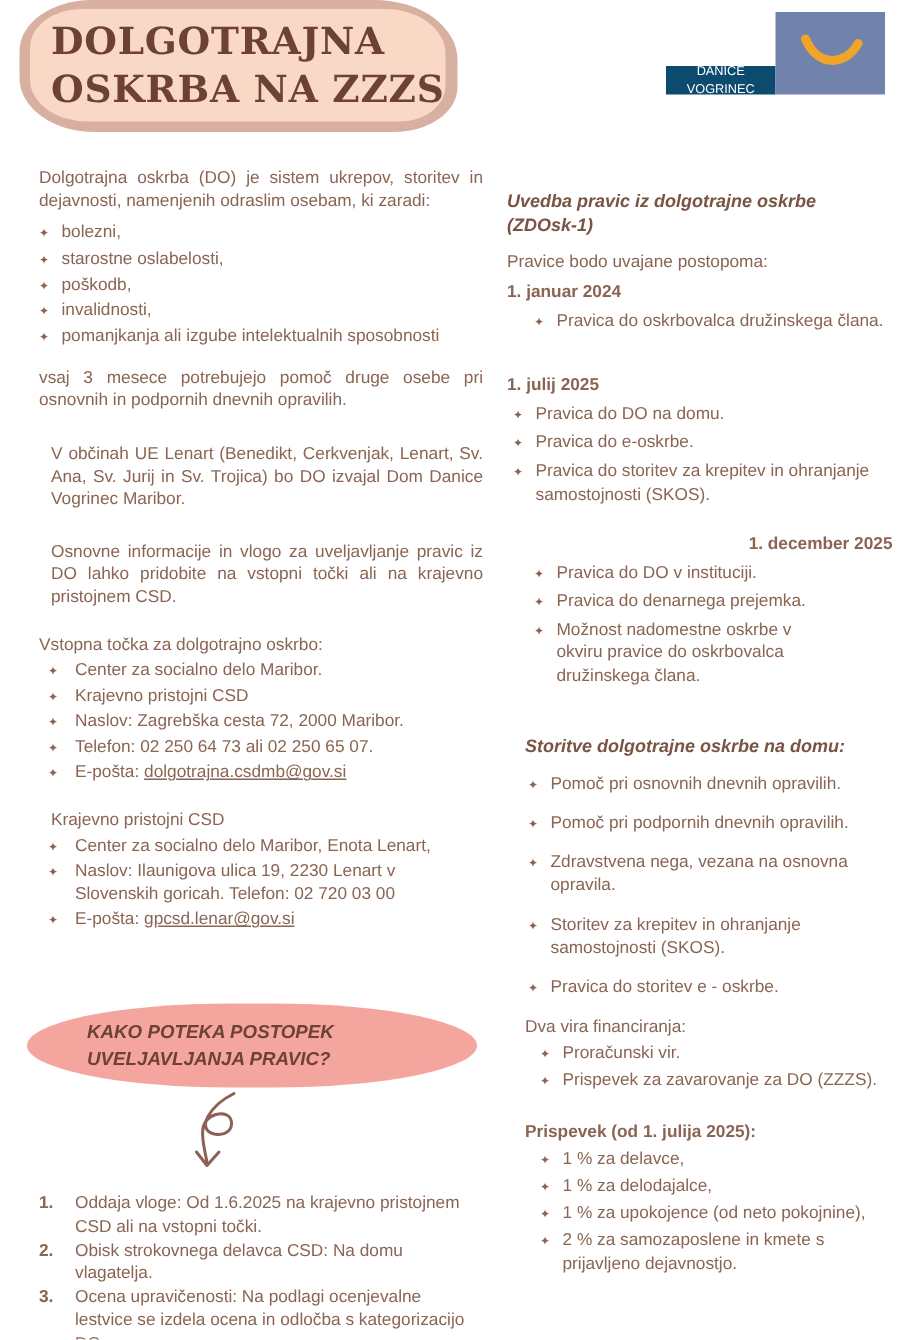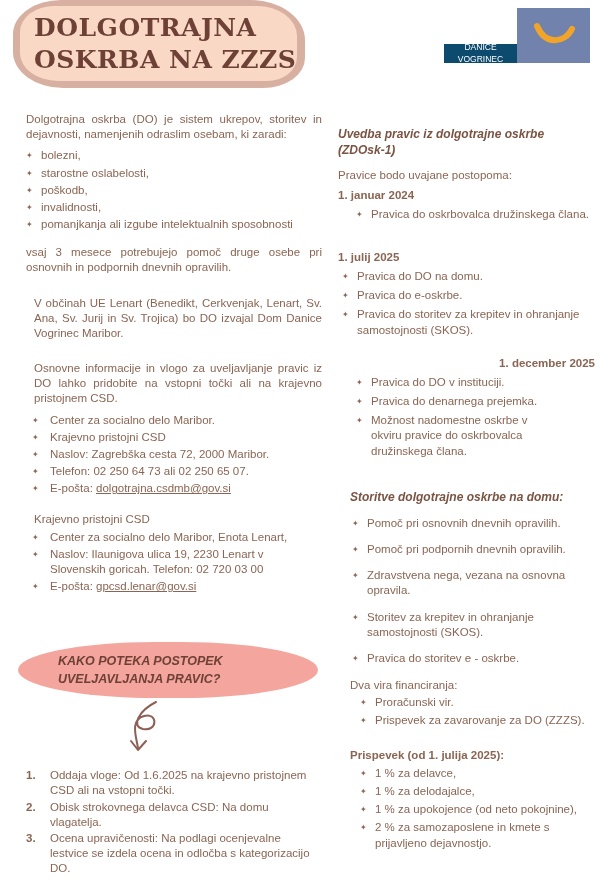--- a/index.html
+++ b/index.html
@@ -107,20 +107,21 @@
           <span class="btx">pomanjkanja ali izgube intelektualnih sposobnosti</span>
         </div>
     </div>
 
     <p class="para gap-s">vsaj 3 mesece potrebujejo pomoč druge osebe pri osnovnih in podpornih dnevnih opravilih.</p>
 
     <p class="para gap-m indent1">V občinah UE Lenart (Benedikt, Cerkvenjak, Lenart, Sv. Ana, Sv. Jurij in Sv. Trojica) bo DO izvajal Dom Danice Vogrinec Maribor.</p>
 
     <p class="para gap-m indent1">Osnovne informacije in vlogo za uveljavljanje pravic iz DO lahko pridobite na vstopni točki ali na krajevno pristojnem CSD.</p>
 
+    <div class="sec-title">Vstopna točka za dolgotrajno oskrbo:</div>
     <div class="blist wide">
       <div class="bitem">
           <span class="blt">✦</span>
           <span class="btx">Center za socialno delo Maribor.</span>
         </div>
       <div class="bitem">
           <span class="blt">✦</span>
           <span class="btx">Krajevno pristojni CSD</span>
         </div>
       <div class="bitem">

